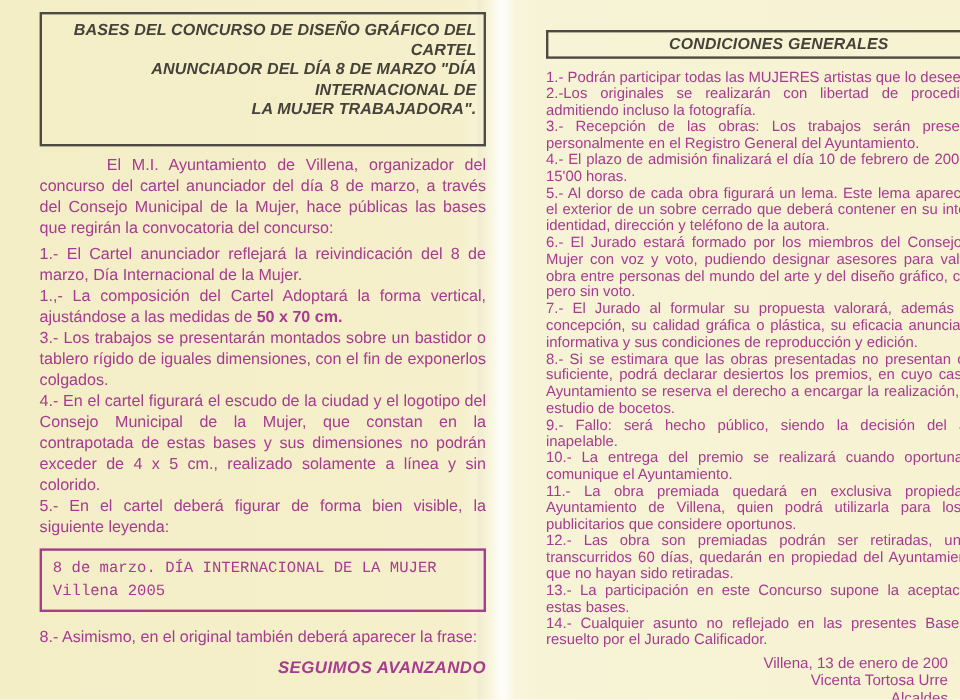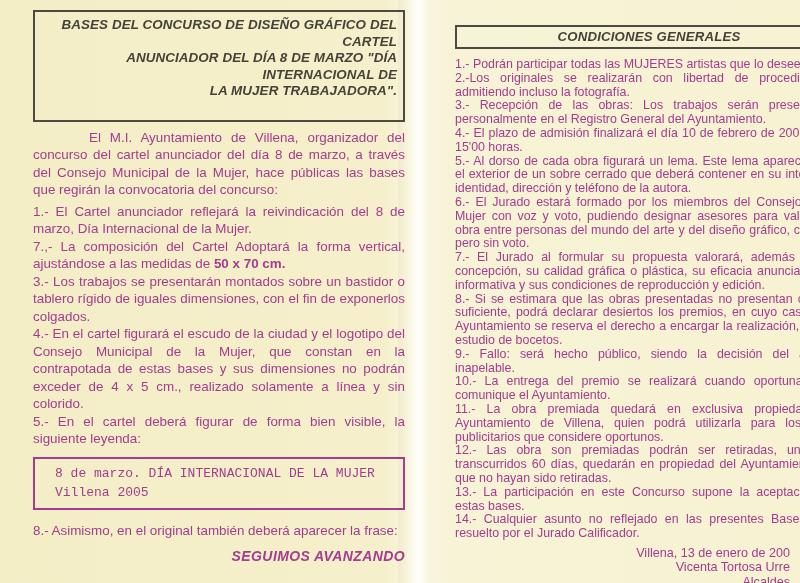--- a/index.html
+++ b/index.html
@@ -32,21 +32,21 @@
     font-weight:bold;font-style:italic;
     font-size:13.4px;line-height:16.6px;
     letter-spacing:0.1px;
   }
   .left-body{margin-top:7px;font-size:13.4px;line-height:17.5px;}
   .para{margin:0;text-align:justify;}
   .intro{text-indent:56px;margin-bottom:4px;}
   .legend-box{
     border:2px solid var(--ink-magenta);
     margin:9px 0 0 0;
-    padding:5px 20px 6px;
+    padding:5px 9px 6px;
     font-family:"Liberation Mono",monospace;
     font-size:13px;line-height:19px;
     white-space:nowrap;overflow:hidden;
   }
   .item-6{margin-top:12px;}
   .slogan{
     margin:9px 0 0 0;
     text-align:right;font-weight:bold;font-style:italic;
     font-size:14px;letter-spacing:0.4px;
   }
@@ -77,21 +77,21 @@
 <div class="left-page">
   <div class="title-box">
     <div>BASES DEL CONCURSO DE DISEÑO GRÁFICO DEL CARTEL</div>
     <div>ANUNCIADOR DEL DÍA 8 DE MARZO "DÍA INTERNACIONAL DE</div>
     <div>LA MUJER TRABAJADORA".</div>
   </div>
 
   <div class="left-body">
     <p class="para intro">El M.I. Ayuntamiento de Villena, organizador del concurso del cartel anunciador del día 8 de marzo, a través del Consejo Municipal de la Mujer, hace públicas las bases que regirán la convocatoria del concurso:</p>
     <p class="para">1.- El Cartel anunciador reflejará la reivindicación del 8 de marzo, Día Internacional de la Mujer.</p>
-    <p class="para"><span>7.,- La composición del Cartel Adoptará la forma vertical, ajustándose a las medidas de </span><b>50 x 70 cm.</b></p>
+    <p class="para"><span>1.,- La composición del Cartel Adoptará la forma vertical, ajustándose a las medidas de </span><b>50 x 70 cm.</b></p>
     <p class="para">3.- Los trabajos se presentarán montados sobre un bastidor o tablero rígido de iguales dimensiones, con el fin de exponerlos colgados.</p>
     <p class="para">4.- En el cartel figurará el escudo de la ciudad y el logotipo del Consejo Municipal de la Mujer, que constan en la contrapotada de estas bases y sus dimensiones no podrán exceder de 4 x 5 cm., realizado solamente a línea y sin colorido.</p>
     <p class="para">5.- En el cartel deberá figurar de forma bien visible, la siguiente leyenda:</p>
 
     <div class="legend-box">
       <div>8 de marzo. DÍA INTERNACIONAL DE LA MUJER</div>
       <div>Villena 2005</div>
     </div>
 
     <p class="para item-6">8.- Asimismo, en el original también deberá aparecer la frase:</p>

